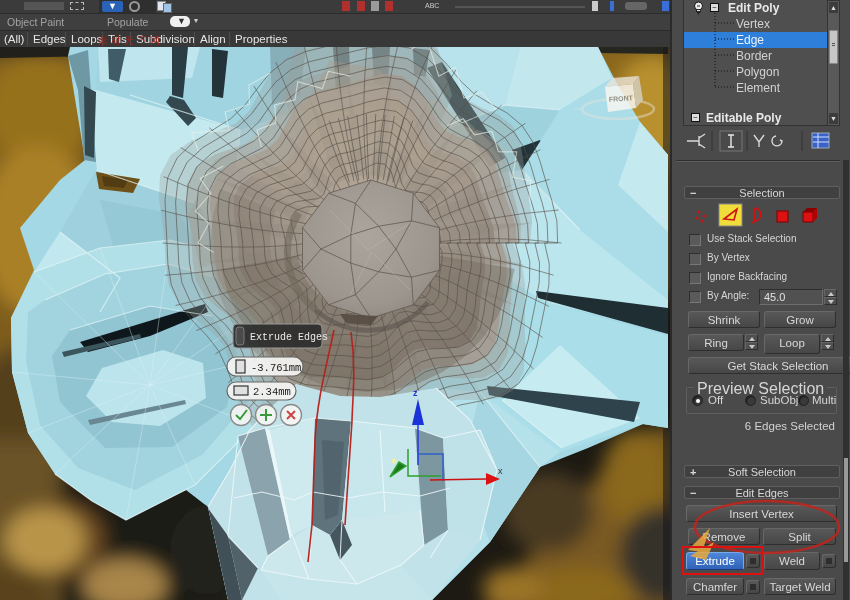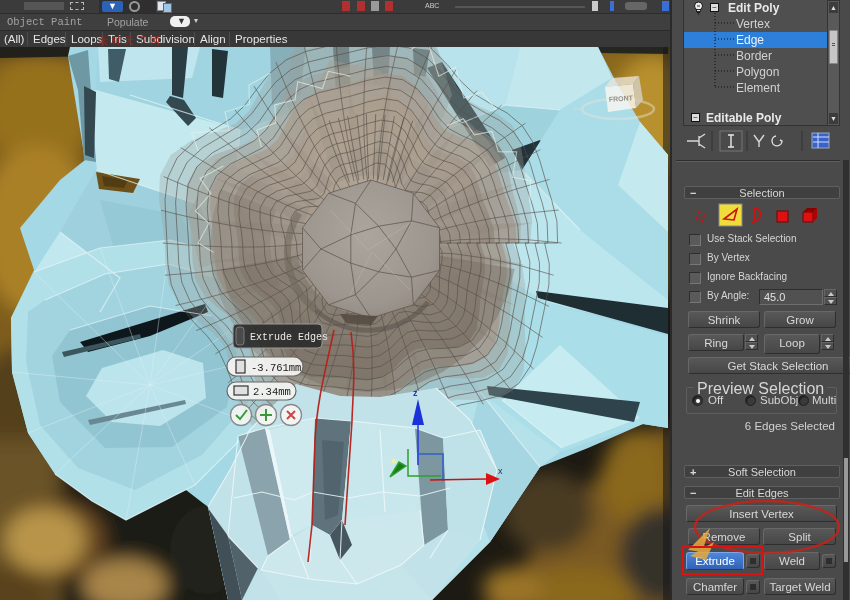--- a/index.html
+++ b/index.html
@@ -44,21 +44,21 @@
   <div class="abs" style="left:371px;top:1px;width:8px;height:10px;background:#9a9a9a;"></div>
   <div class="abs" style="left:385px;top:1px;width:8px;height:10px;background:#b03030;"></div>
   <div class="abs" style="left:425px;top:2px;color:#ccc;font-size:7px;">ABC</div>
   <div class="abs" style="left:455px;top:6px;width:130px;height:2px;background:#555;"></div>
   <div class="abs" style="left:592px;top:1px;width:6px;height:10px;background:#ccc;"></div>
   <div class="abs" style="left:610px;top:1px;width:4px;height:10px;background:#3a6fd8;"></div>
   <div class="abs" style="left:625px;top:2px;width:22px;height:8px;background:#666;border-radius:3px;"></div>
   <div class="abs" style="left:662px;top:1px;width:7px;height:10px;background:#3a6fd8;"></div>
 </div>
 <div id="row2" class="abs">
-  <span class="abs" style="left:7px;top:2px;font-family:Liberation Mono, monospace;">Object Paint</span>
+  <span class="abs" style="left:7px;top:2px;">Object Paint</span>
   <span class="abs" style="left:107px;top:2px;">Populate</span>
   <span class="abs" style="left:170px;top:2px;width:20px;height:11px;background:#f0f0f0;border-radius:5px;"></span>
   <span class="abs" style="left:177px;top:2px;color:#333;font-size:9px;">▼</span>
   <span class="abs" style="left:194px;top:2px;color:#ccc;font-size:8px;">▾</span>
 </div>
 <div id="row3" class="abs">
   <span class="mi" style="left:4px;">(All)</span>
   <span class="sep3" style="left:27px;"></span>
   <span class="mi" style="left:33px;">Edges</span>
   <span class="sep3" style="left:65px;"></span>

